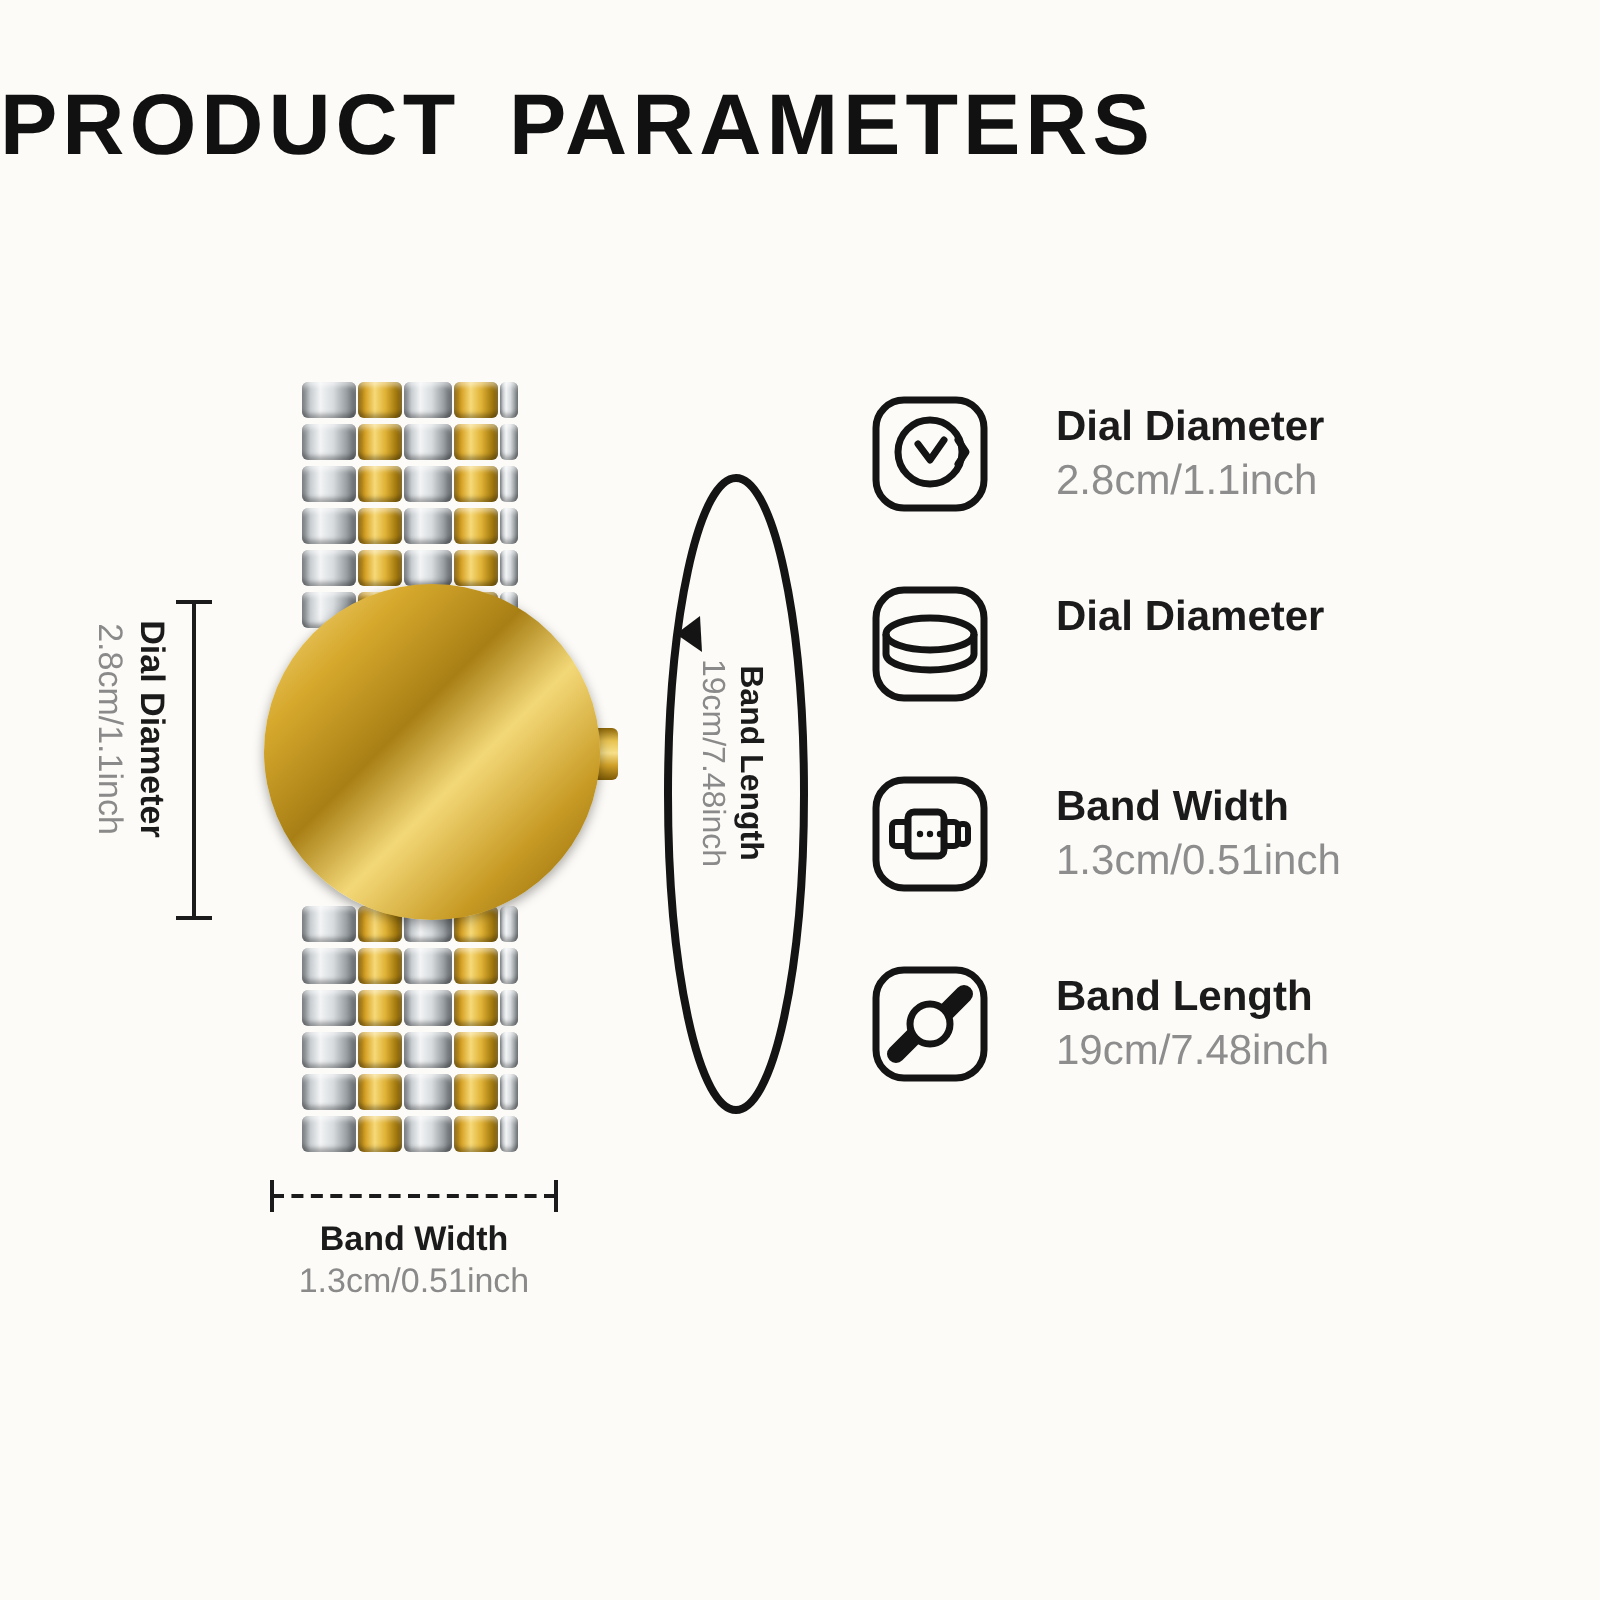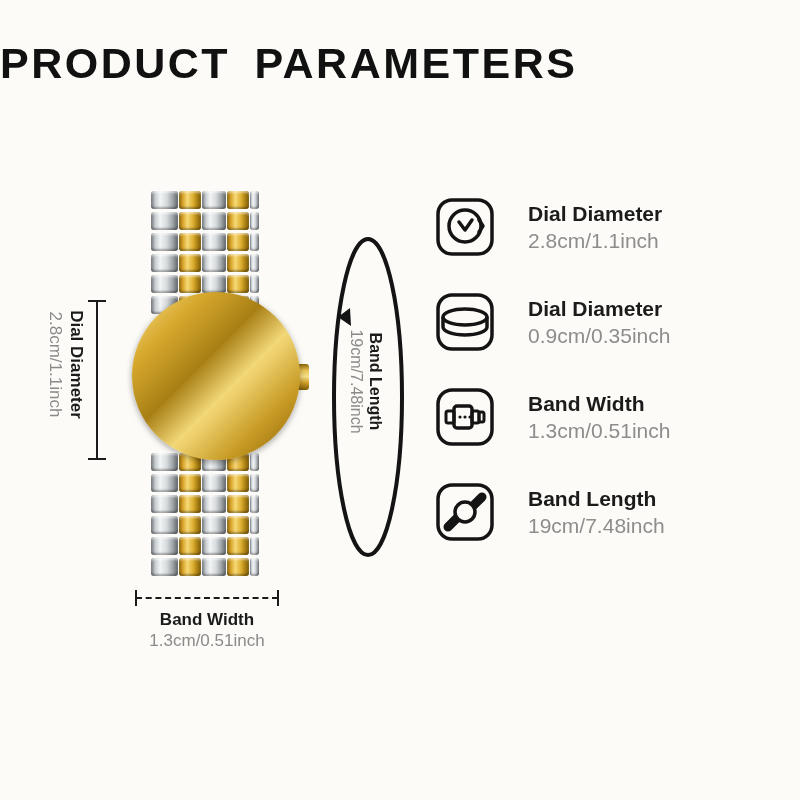--- a/index.html
+++ b/index.html
@@ -572,21 +572,20 @@
     <div class="spec-row">
       <div class="spec-icon">
         <svg width="62" height="62" viewBox="0 0 62 62">
           <rect x="4" y="4" width="54" height="54" rx="14" ry="14" fill="none" stroke="#141414" stroke-width="3.5"></rect>
           <ellipse cx="31" cy="26" rx="22" ry="8" fill="none" stroke="#141414" stroke-width="3.5"></ellipse>
           <path d="M9,26 L9,36 A22,8 0 0 0 53,36 L53,26" fill="none" stroke="#141414" stroke-width="3.5"></path>
         </svg>
       </div>
       <div class="spec-text">
         <div class="spec-label">Dial Diameter</div>
-        <div class="spec-value">0.9cm/0.35inch</div>
       </div>
     </div>
 
     <div class="spec-row">
       <div class="spec-icon">
         <svg width="62" height="62" viewBox="0 0 62 62">
           <rect x="4" y="4" width="54" height="54" rx="14" ry="14" fill="none" stroke="#141414" stroke-width="3.5"></rect>
           <rect x="20" y="20" width="18" height="22" rx="3" ry="3" fill="none" stroke="#141414" stroke-width="3.5"></rect>
           <rect x="12" y="25" width="8" height="12" rx="2" ry="2" fill="none" stroke="#141414" stroke-width="3"></rect>
           <rect x="38" y="25" width="7" height="12" rx="2" ry="2" fill="none" stroke="#141414" stroke-width="3"></rect>

